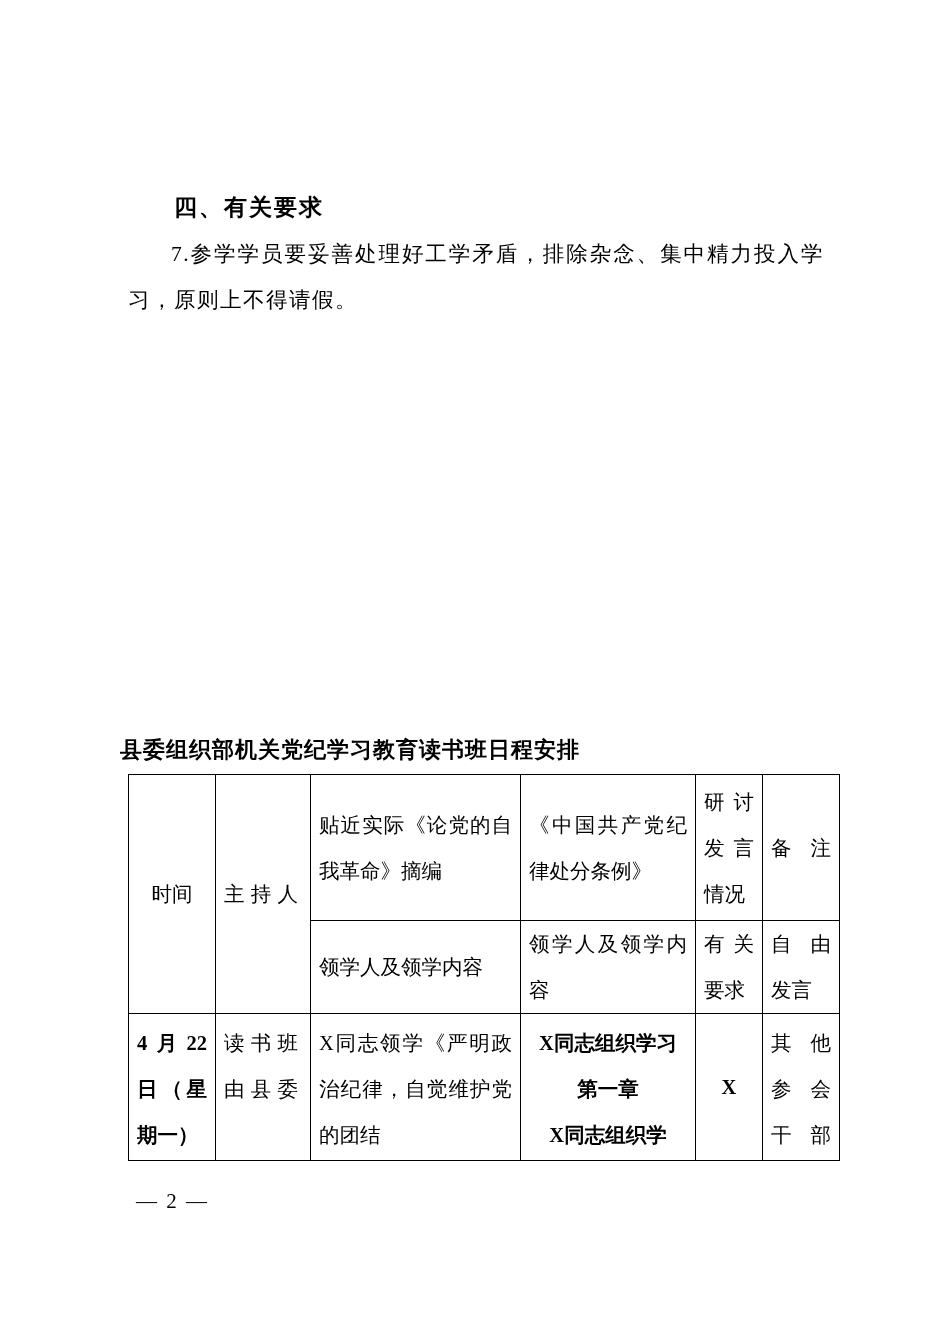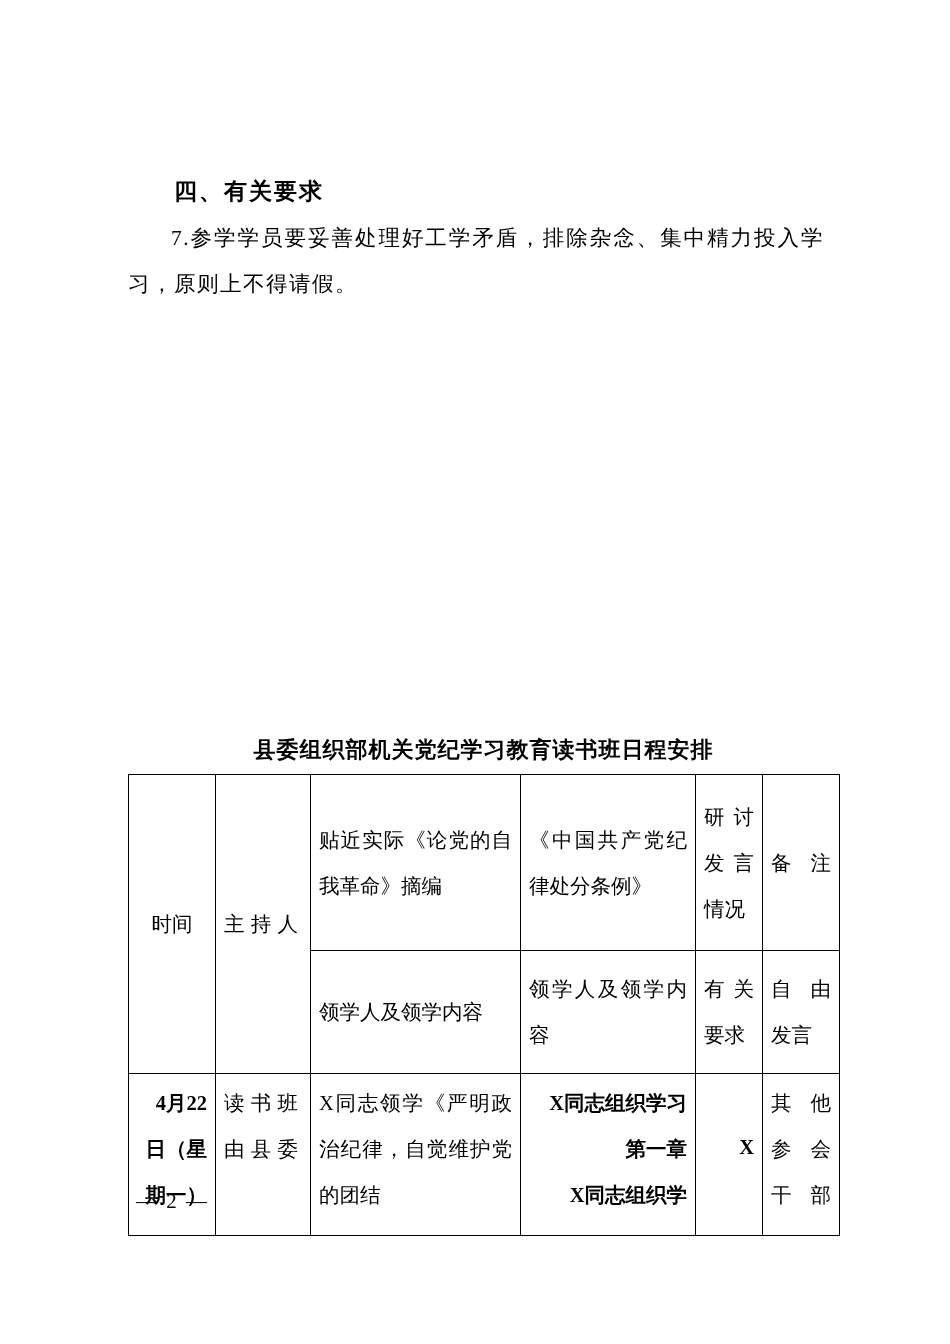--- a/index.html
+++ b/index.html
@@ -11,75 +11,74 @@
     height: 1344px;
     background: #ffffff;
     color: #000000;
     font-family: "Liberation Serif", "DejaVu Serif", serif;
     overflow: hidden;
   }
 
   .content {
     position: absolute;
     left: 128px;
-    top: 168px;
+    top: 184px;
     width: 696px;
     font-size: 21.5px;
     line-height: 46.6px;
     letter-spacing: 1.5px;
     text-align: justify;
   }
 
   .section-heading {
     font-family: "Liberation Sans", "DejaVu Sans", sans-serif;
     font-weight: bold;
     font-size: 23px;
     letter-spacing: 2px;
     text-indent: 2em;
   }
 
   .para { text-indent: 2em; }
 
   .table-title {
     position: absolute;
-    left: 128px;
+    left: 120px;
     top: 735px;
     width: 711px;
-    text-align: center;
     font-weight: bold;
     font-size: 22px;
     letter-spacing: 1px;
   }
 
   table.schedule {
     position: absolute;
     left: 128px;
     top: 774px;
     width: 711px;
     border-collapse: collapse;
     table-layout: fixed;
     font-size: 20.5px;
     line-height: 46px;
   }
   table.schedule td {
     border: 1.5px solid #000000;
-    padding: 15px 8px;
+    padding: 0 8px;
     vertical-align: middle;
     overflow: hidden;
   }
 
   tr.header-row-1 td { height: 145px; }
   tr.header-row-2 td { height: 91px; }
   tr.data-row td     { height: 140px; vertical-align: top; padding-top: 6px; }
 
   .cell-center { text-align: center; }
   .cell-justify { text-align: justify; }
   .cell-spread { text-align: justify; text-align-last: justify; }
   .cell-middle { vertical-align: middle !important; padding-top: 0 !important; }
-  .bold { font-weight: bold; text-align: right; }
+  .bold { font-weight: bold; }
 
   .host-cell { letter-spacing: 4px; }
 
   .clip { max-height: 140px; overflow: hidden; }
 
   .footer-page-number {
     position: absolute;
     left: 136px;
     top: 1189px;
     font-size: 21px;

